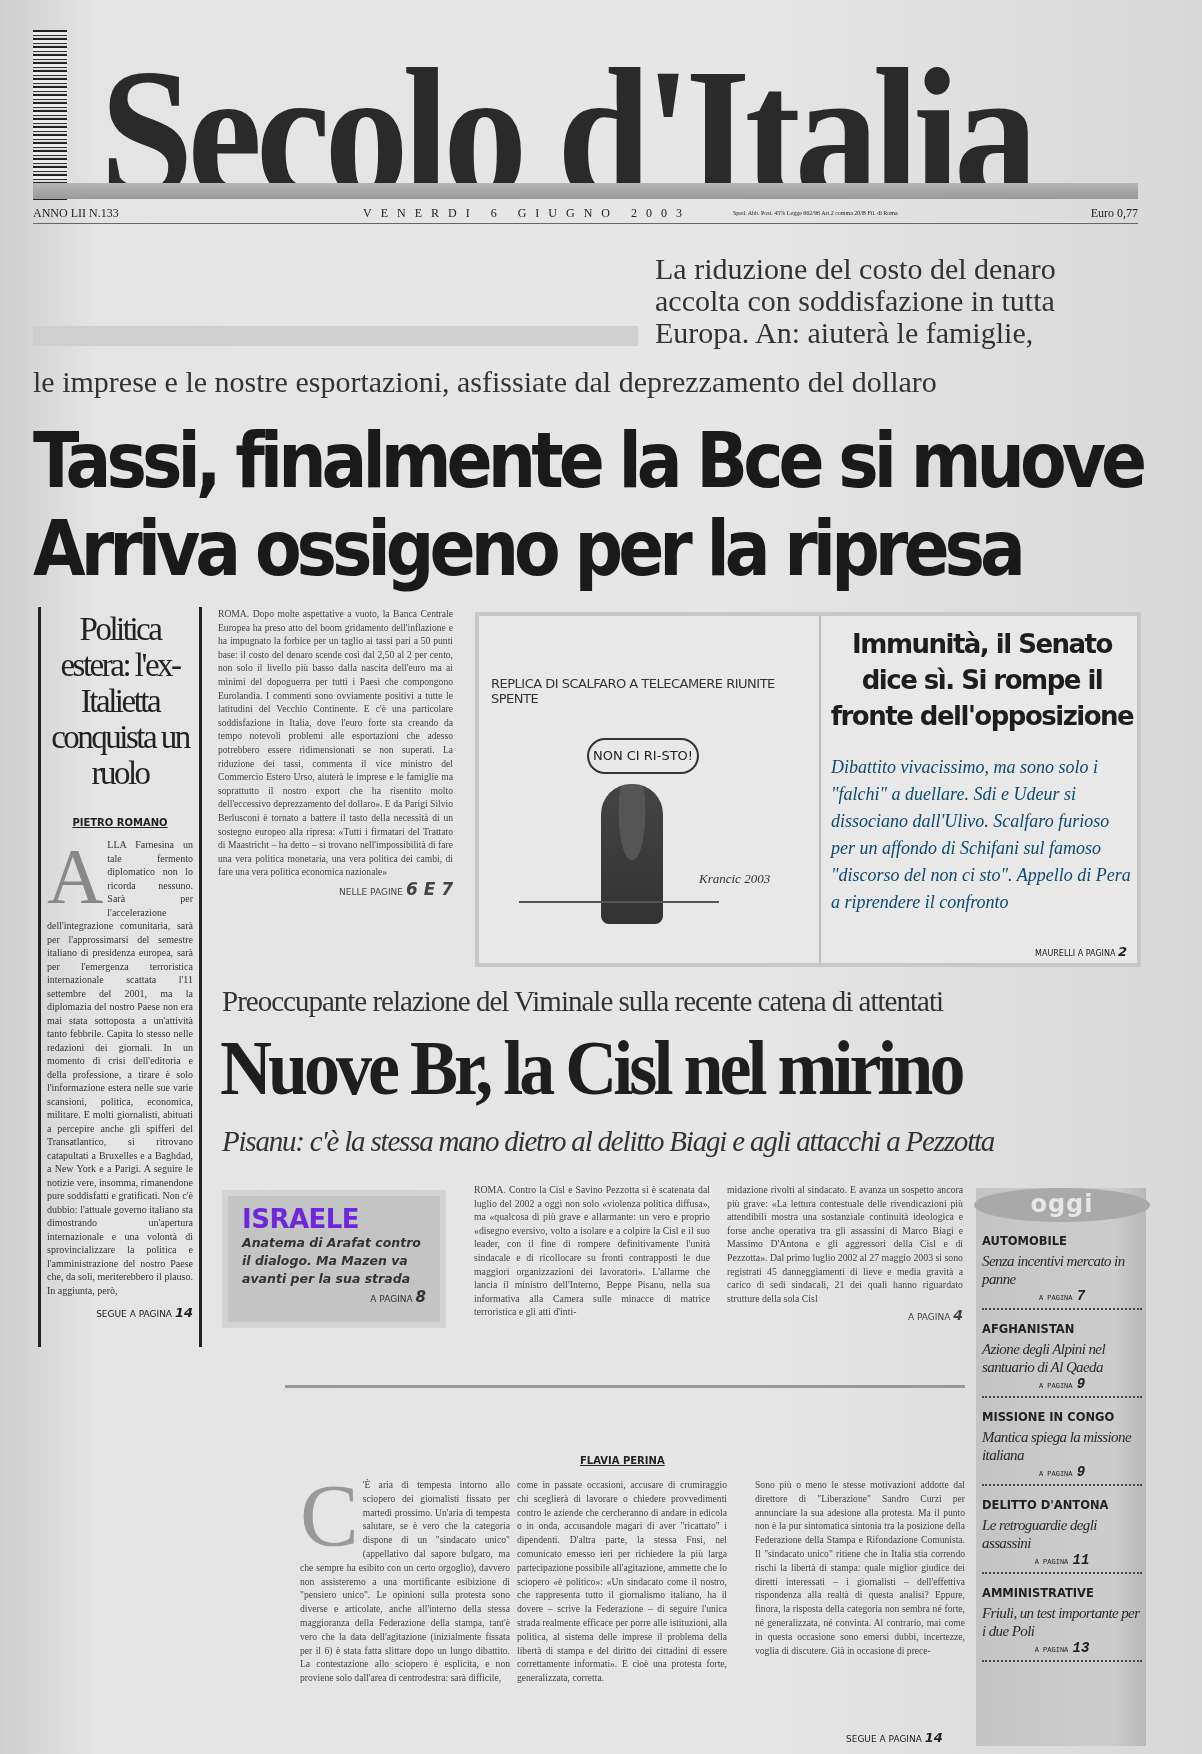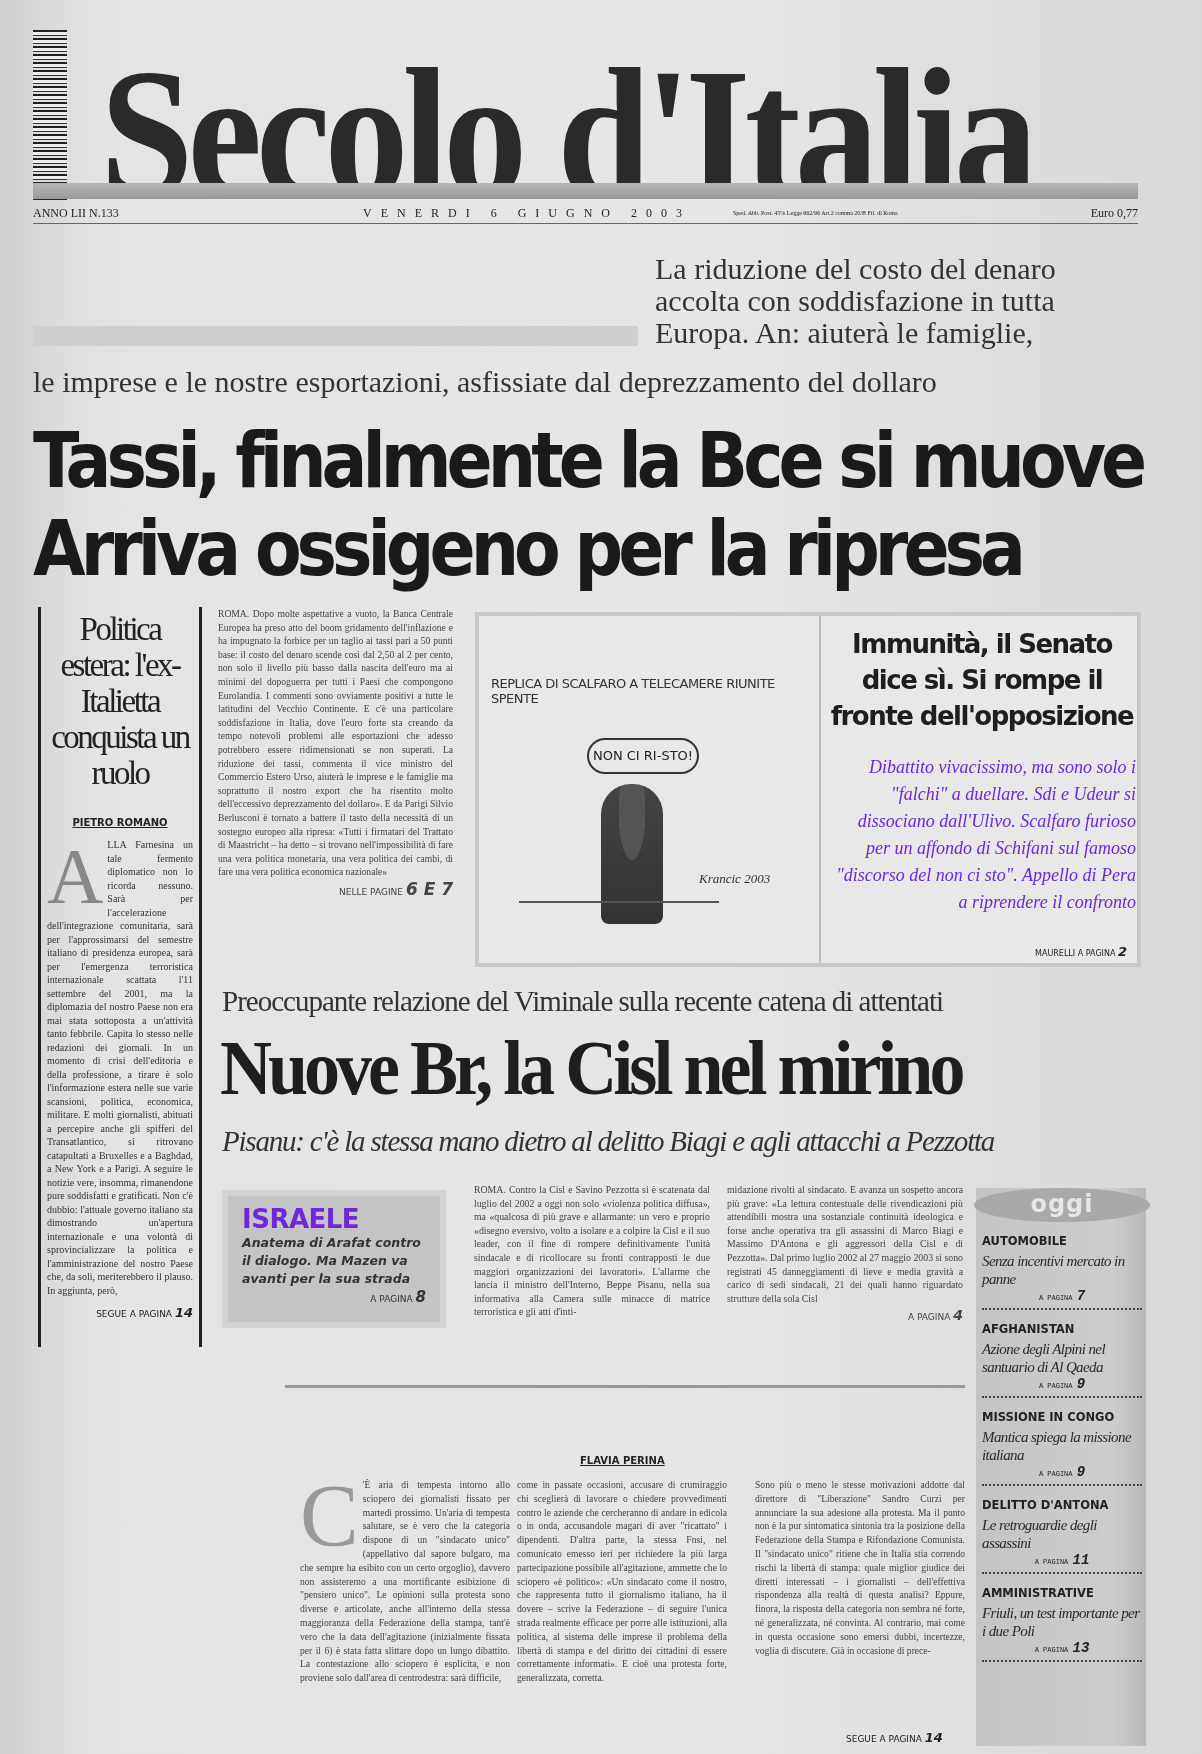--- a/index.html
+++ b/index.html
@@ -64,21 +64,21 @@
 
   
   .boxed { left: 475px; top: 612px; width: 666px; height: 355px; border: 4px solid #c8c8c8; background: #e8e8e8; }
   .cartoon { position: absolute; left: 0; top: 0; width: 342px; height: 347px; border-right: 2px solid #bbb; }
   .cartoon-caption { position: absolute; left: 12px; top: 60px; font-size: 13px; letter-spacing: -0.5px; color: #333; font-family: "DejaVu Sans", sans-serif; }
   .bubble { position: absolute; left: 108px; top: 122px; width: 112px; height: 36px; border: 2px solid #333; border-radius: 18px; font-size: 13px; text-align: center; line-height: 32px; font-family: "DejaVu Sans", sans-serif; }
   .figure { position: absolute; left: 122px; top: 168px; width: 62px; height: 140px; background: radial-gradient(ellipse at 50% 20%, #555 0 30%, transparent 31%), linear-gradient(#444,#333); border-radius: 30px 30px 8px 8px; }
   .ground { position: absolute; left: 40px; top: 285px; width: 200px; height: 2px; background: #555; }
   .signature { position: absolute; left: 220px; top: 255px; font-size: 13px; font-style: italic; color: #333; text-align: center; }
   .imm-title { position: absolute; left: 348px; top: 10px; width: 310px; font-family: "DejaVu Sans", sans-serif; font-weight: bold; font-size: 26px; letter-spacing: -1.5px; line-height: 36px; text-align: center; color: #1e1e1e; }
-  .imm-text { position: absolute; left: 352px; top: 138px; width: 305px; font-style: italic; font-size: 18px; line-height: 27px; text-align: right; color: #6d28d9; }
+  .imm-text { position: absolute; left: 352px; top: 138px; width: 305px; font-style: italic; font-size: 18px; line-height: 27px; text-align: left; color: #0c4a6e; }
   .imm-ref { position: absolute; right: 10px; bottom: 4px; font-family: "DejaVu Sans", sans-serif; font-size: 8px; }
   .imm-ref b { font-size: 13px; font-style: italic; }
 
   
   .vim-sub { left: 222px; top: 985px; font-size: 29px; letter-spacing: -1px; color: #333; white-space: nowrap; }
   .br-head { left: 220px; top: 1022px; font-size: 72px; font-weight: bold; letter-spacing: -4px; color: #1e1e1e; white-space: nowrap; transform: scaleY(1.1); transform-origin: top left; }
   .pisanu { left: 222px; top: 1125px; font-size: 29px; font-style: italic; letter-spacing: -1.2px; color: #333; white-space: nowrap; }
 
   .israele { left: 222px; top: 1190px; width: 224px; height: 138px; border: 6px solid #d3d3d3; background: #c4c4c4; padding: 8px 14px; }
   .israele h3 { font-family: "DejaVu Sans", sans-serif; font-size: 26px; color: #6d28d9; letter-spacing: -0.5px; }

